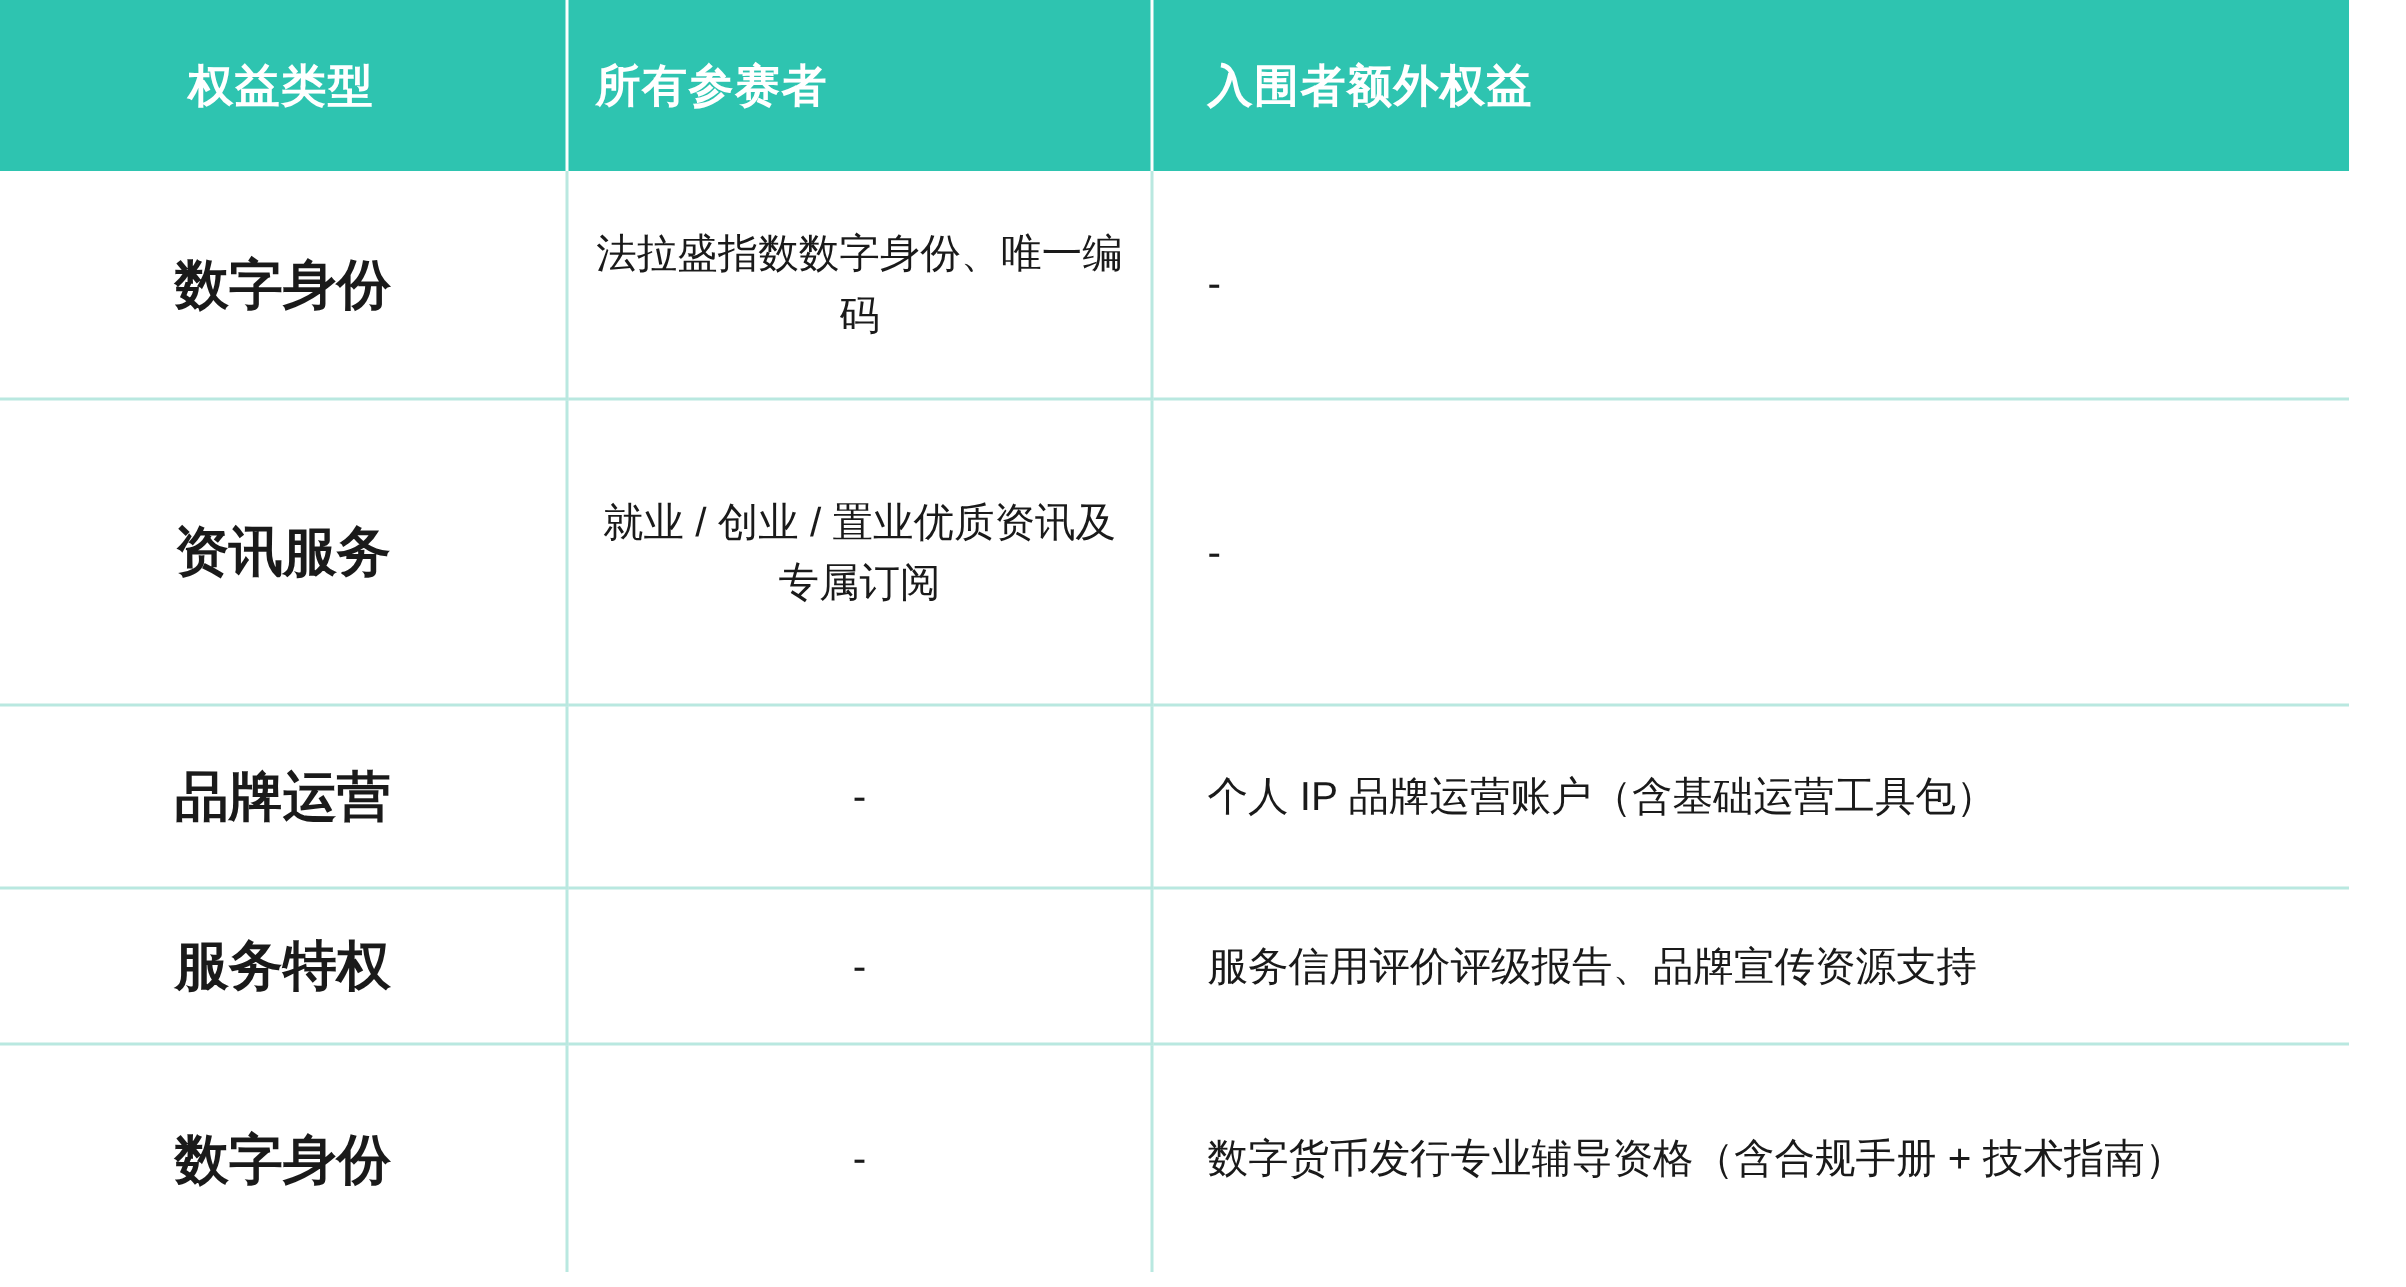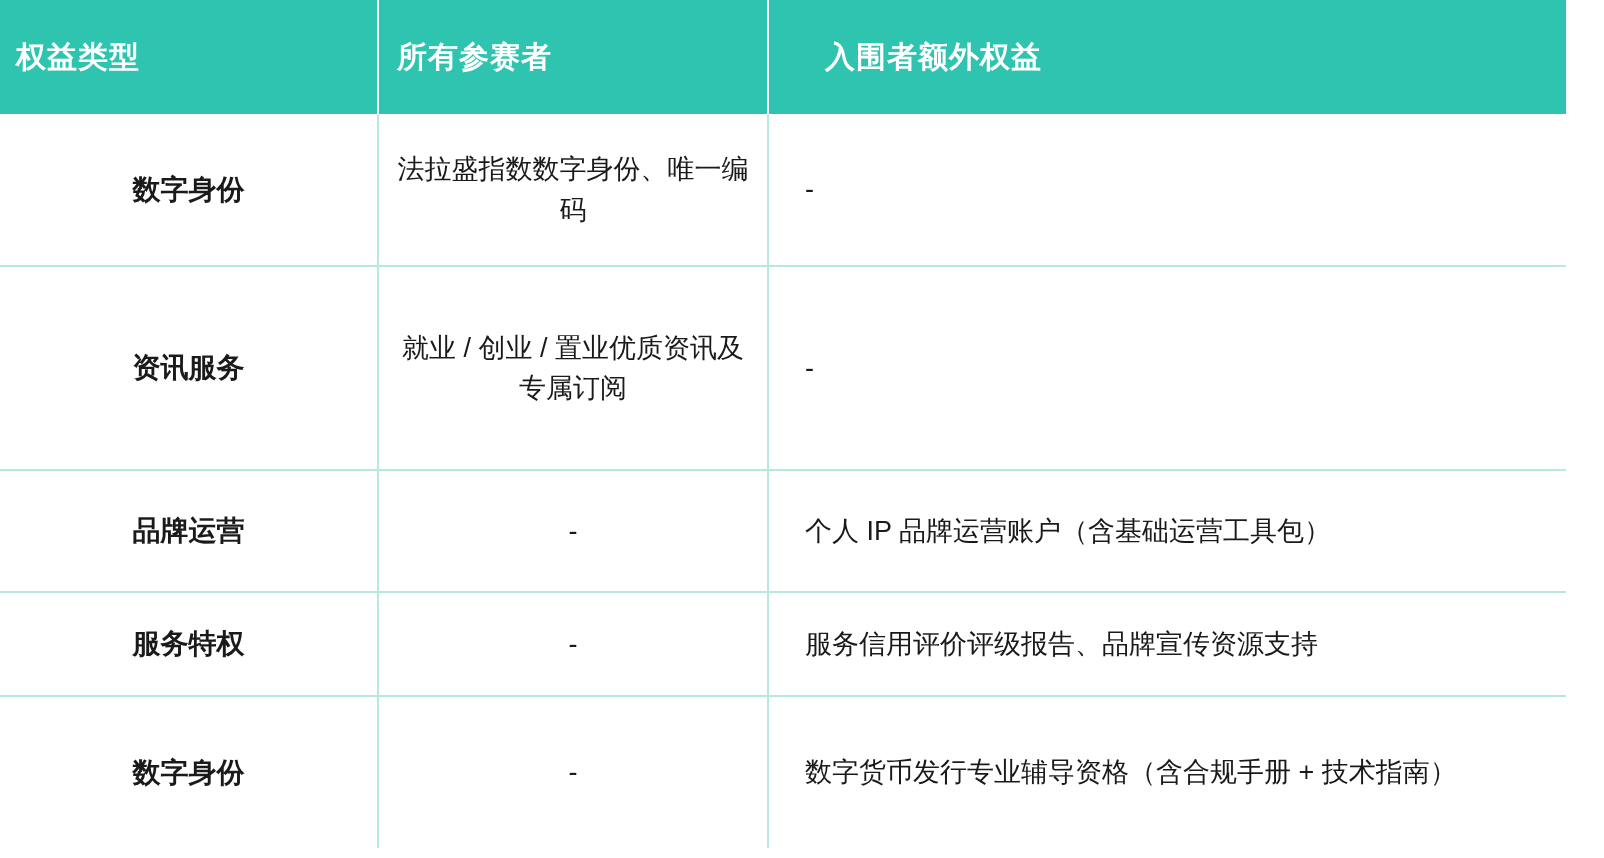--- a/index.html
+++ b/index.html
@@ -32,42 +32,42 @@
     background: #2ec4b0;
     color: #ffffff;
     font-size: 30px;
     font-weight: bold;
     height: 114px;
     padding: 0 18px;
     box-sizing: border-box;
     border-right: 2px solid #ffffff;
     letter-spacing: 1px;
   }
-  thead th.col-0 { text-align: left; padding-left: 16px; }
+  thead th.col-0 { text-align: center; padding-left: 16px; }
   thead th.col-1 { text-align: left; }
-  thead th.col-2 { text-align: left; padding-left: 56px; }
+  thead th.col-2 { text-align: left; padding-left: 36px; }
   thead th:last-child { border-right: none; }
 
   tbody td {
     border-bottom: 2px solid #b9e8e0;
     border-right: 2px solid #b9e8e0;
     font-size: 27px;
     color: #1a1a1a;
     padding: 22px 18px;
     box-sizing: border-box;
     vertical-align: middle;
     line-height: 1.5;
   }
   tbody td:last-child { border-right: none; }
   tbody tr:last-child td { border-bottom: none; }
 
   td.cat {
     text-align: center;
     font-weight: bold;
-    font-size: 28px;
+    font-size: 36px;
   }
   td.all {
     text-align: center;
   }
   td.extra {
     text-align: left;
     padding-left: 36px;
   }
   td.extra.dash-cell {
     text-align: left;

